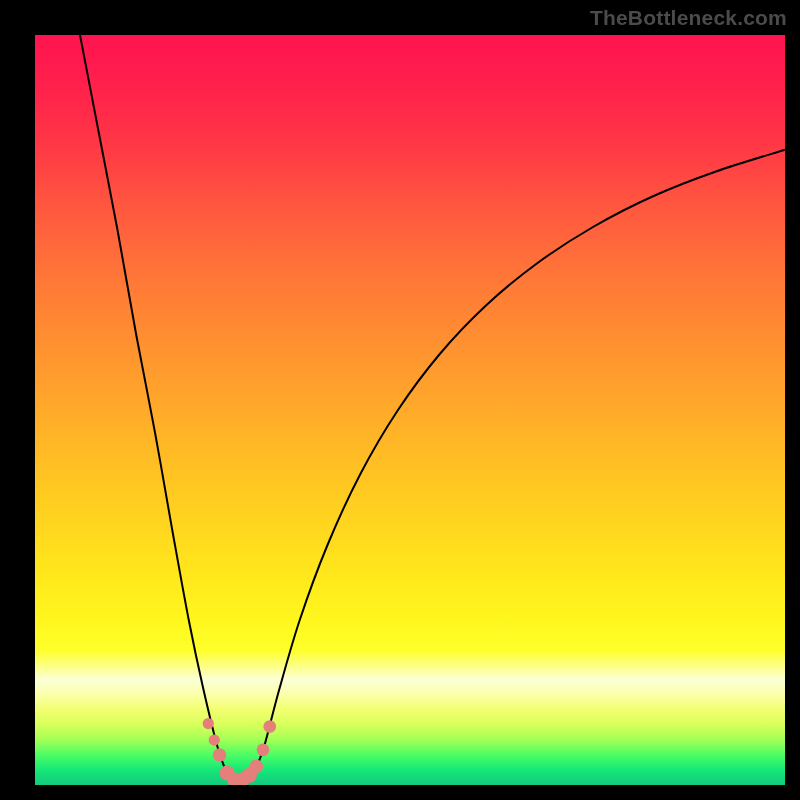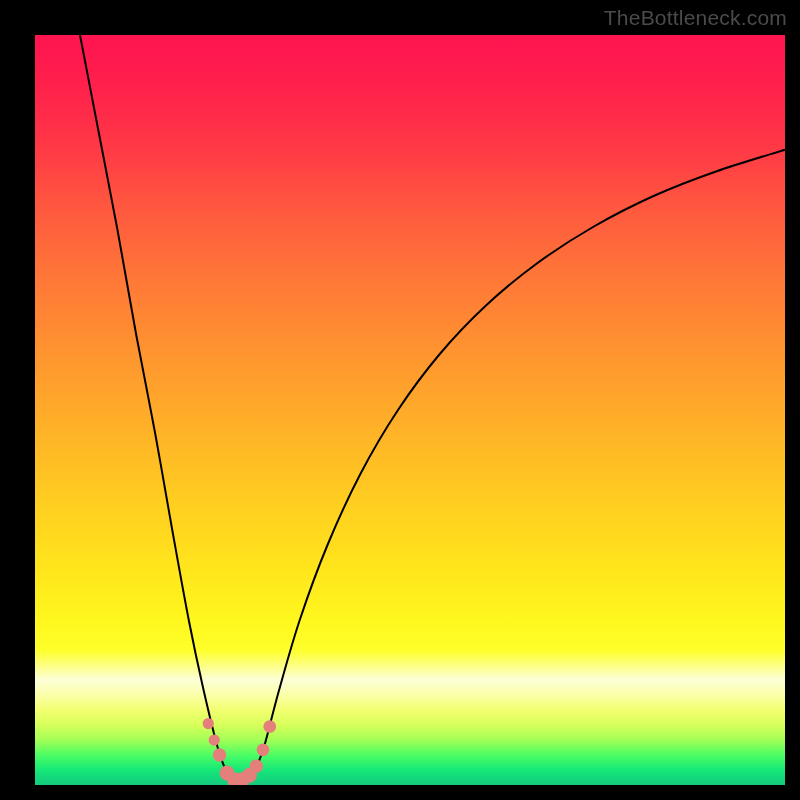--- a/index.html
+++ b/index.html
@@ -64,21 +64,21 @@
     width: 100%;
     height: 100%;
   }
   .watermark {
     position: absolute;
     top: 6px;
     right: 13px;
     color: #4b4b4b;
     font-size: 21px;
     letter-spacing: 0.2px;
-    font-weight: 400;
+    font-weight: 700;
   }
 </style>
 </head>
 <body>
 
 <div class="frame">
   <div class="plot-area">
     <div class="gradient-bg"></div>
     <svg class="curve-svg" viewBox="0 0 100 100" preserveAspectRatio="none">
       <path id="curve-path" fill="none" stroke="#000000" stroke-width="0.28" vector-effect="non-scaling-stroke" d="M 6 0 C 6.416666666666667 2.1666666666666665, 7.666666666666667 8.666666666666668, 8.5 13 C 9.333333333333334 17.333333333333332, 10.166666666666666 21.5, 11 26 C 11.833333333333334 30.5, 12.666666666666666 35.5, 13.5 40 C 14.333333333333334 44.5, 15.2 48.666666666666664, 16 53 C 16.8 57.333333333333336, 17.55 61.833333333333336, 18.3 66 C 19.05 70.16666666666667, 19.816666666666666 74.5, 20.5 78 C 21.183333333333334 81.5, 21.766666666666666 84.2, 22.4 87 C 23.03333333333333 89.8, 23.816666666666666 93.01666666666667, 24.3 94.8 C 24.783333333333335 96.58333333333333, 25.033333333333335 97.03333333333333, 25.3 97.7 C 25.566666666666666 98.36666666666667, 25.716666666666665 98.53333333333333, 25.9 98.8 C 26.083333333333332 99.06666666666666, 26.216666666666665 99.19166666666666, 26.4 99.3 C 26.583333333333332 99.40833333333333, 26.8 99.425, 27 99.45 C 27.2 99.47500000000001, 27.400000000000002 99.47500000000001, 27.6 99.45 C 27.8 99.425, 28 99.40833333333333, 28.2 99.3 C 28.4 99.19166666666666, 28.6 99.03333333333333, 28.8 98.8 C 29 98.56666666666666, 29.099999999999998 98.58333333333334, 29.4 97.9 C 29.7 97.21666666666667, 30.083333333333336 96.43333333333334, 30.6 94.7 C 31.116666666666667 92.96666666666667, 31.71666666666667 90.28333333333333, 32.5 87.5 C 33.28333333333333 84.71666666666667, 34.21666666666666 81.25, 35.3 78 C 36.38333333333333 74.75, 37.65 71.25, 39 68 C 40.35 64.75, 41.83333333333333 61.5, 43.4 58.5 C 44.96666666666667 55.5, 46.63333333333333 52.666666666666664, 48.4 50 C 50.166666666666664 47.333333333333336, 52.03333333333333 44.833333333333336, 54 42.5 C 55.96666666666667 40.166666666666664, 58.03333333333334 38.016666666666666, 60.2 36 C 62.36666666666667 33.983333333333334, 64.63333333333333 32.13333333333333, 67 30.4 C 69.36666666666667 28.666666666666664, 71.83333333333334 27.083333333333336, 74.4 25.6 C 76.96666666666667 24.116666666666667, 79.66666666666667 22.733333333333334, 82.4 21.5 C 85.13333333333334 20.266666666666666, 87.86666666666666 19.233333333333334, 90.8 18.2 C 93.73333333333333 17.166666666666664, 98.46666666666667 15.783333333333333, 100 15.3 " style="stroke-width: 2px;"></path>

